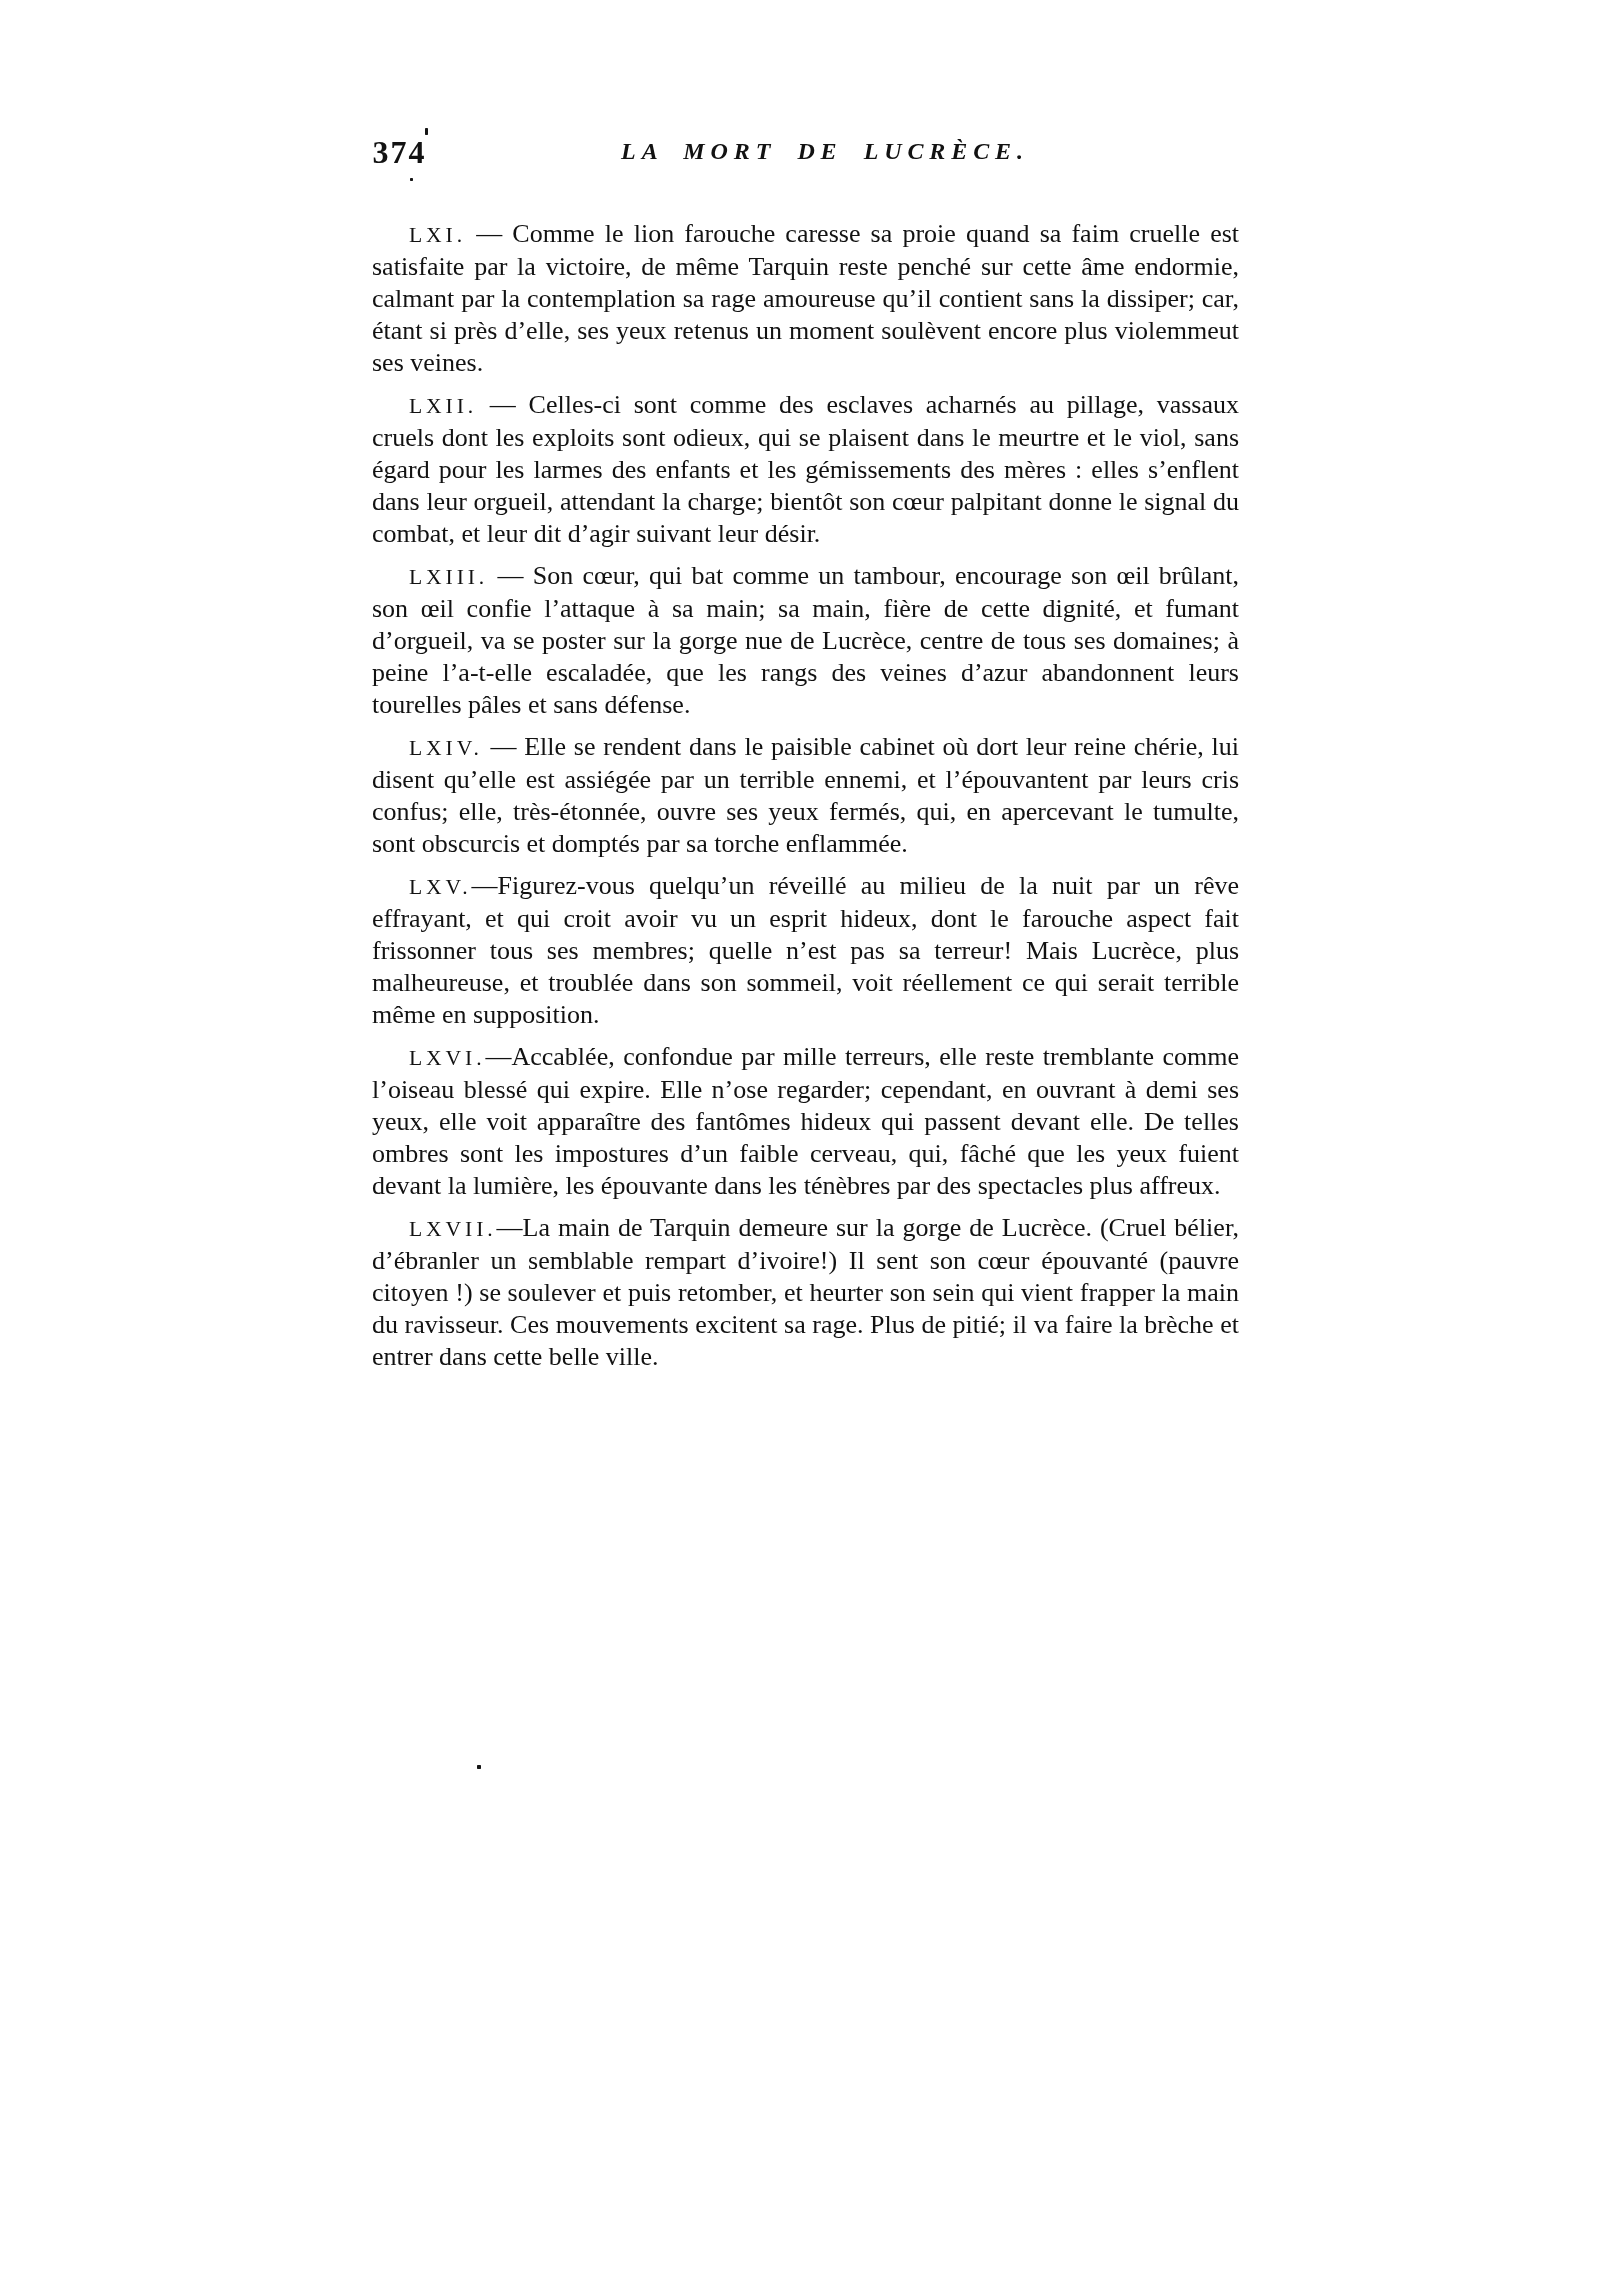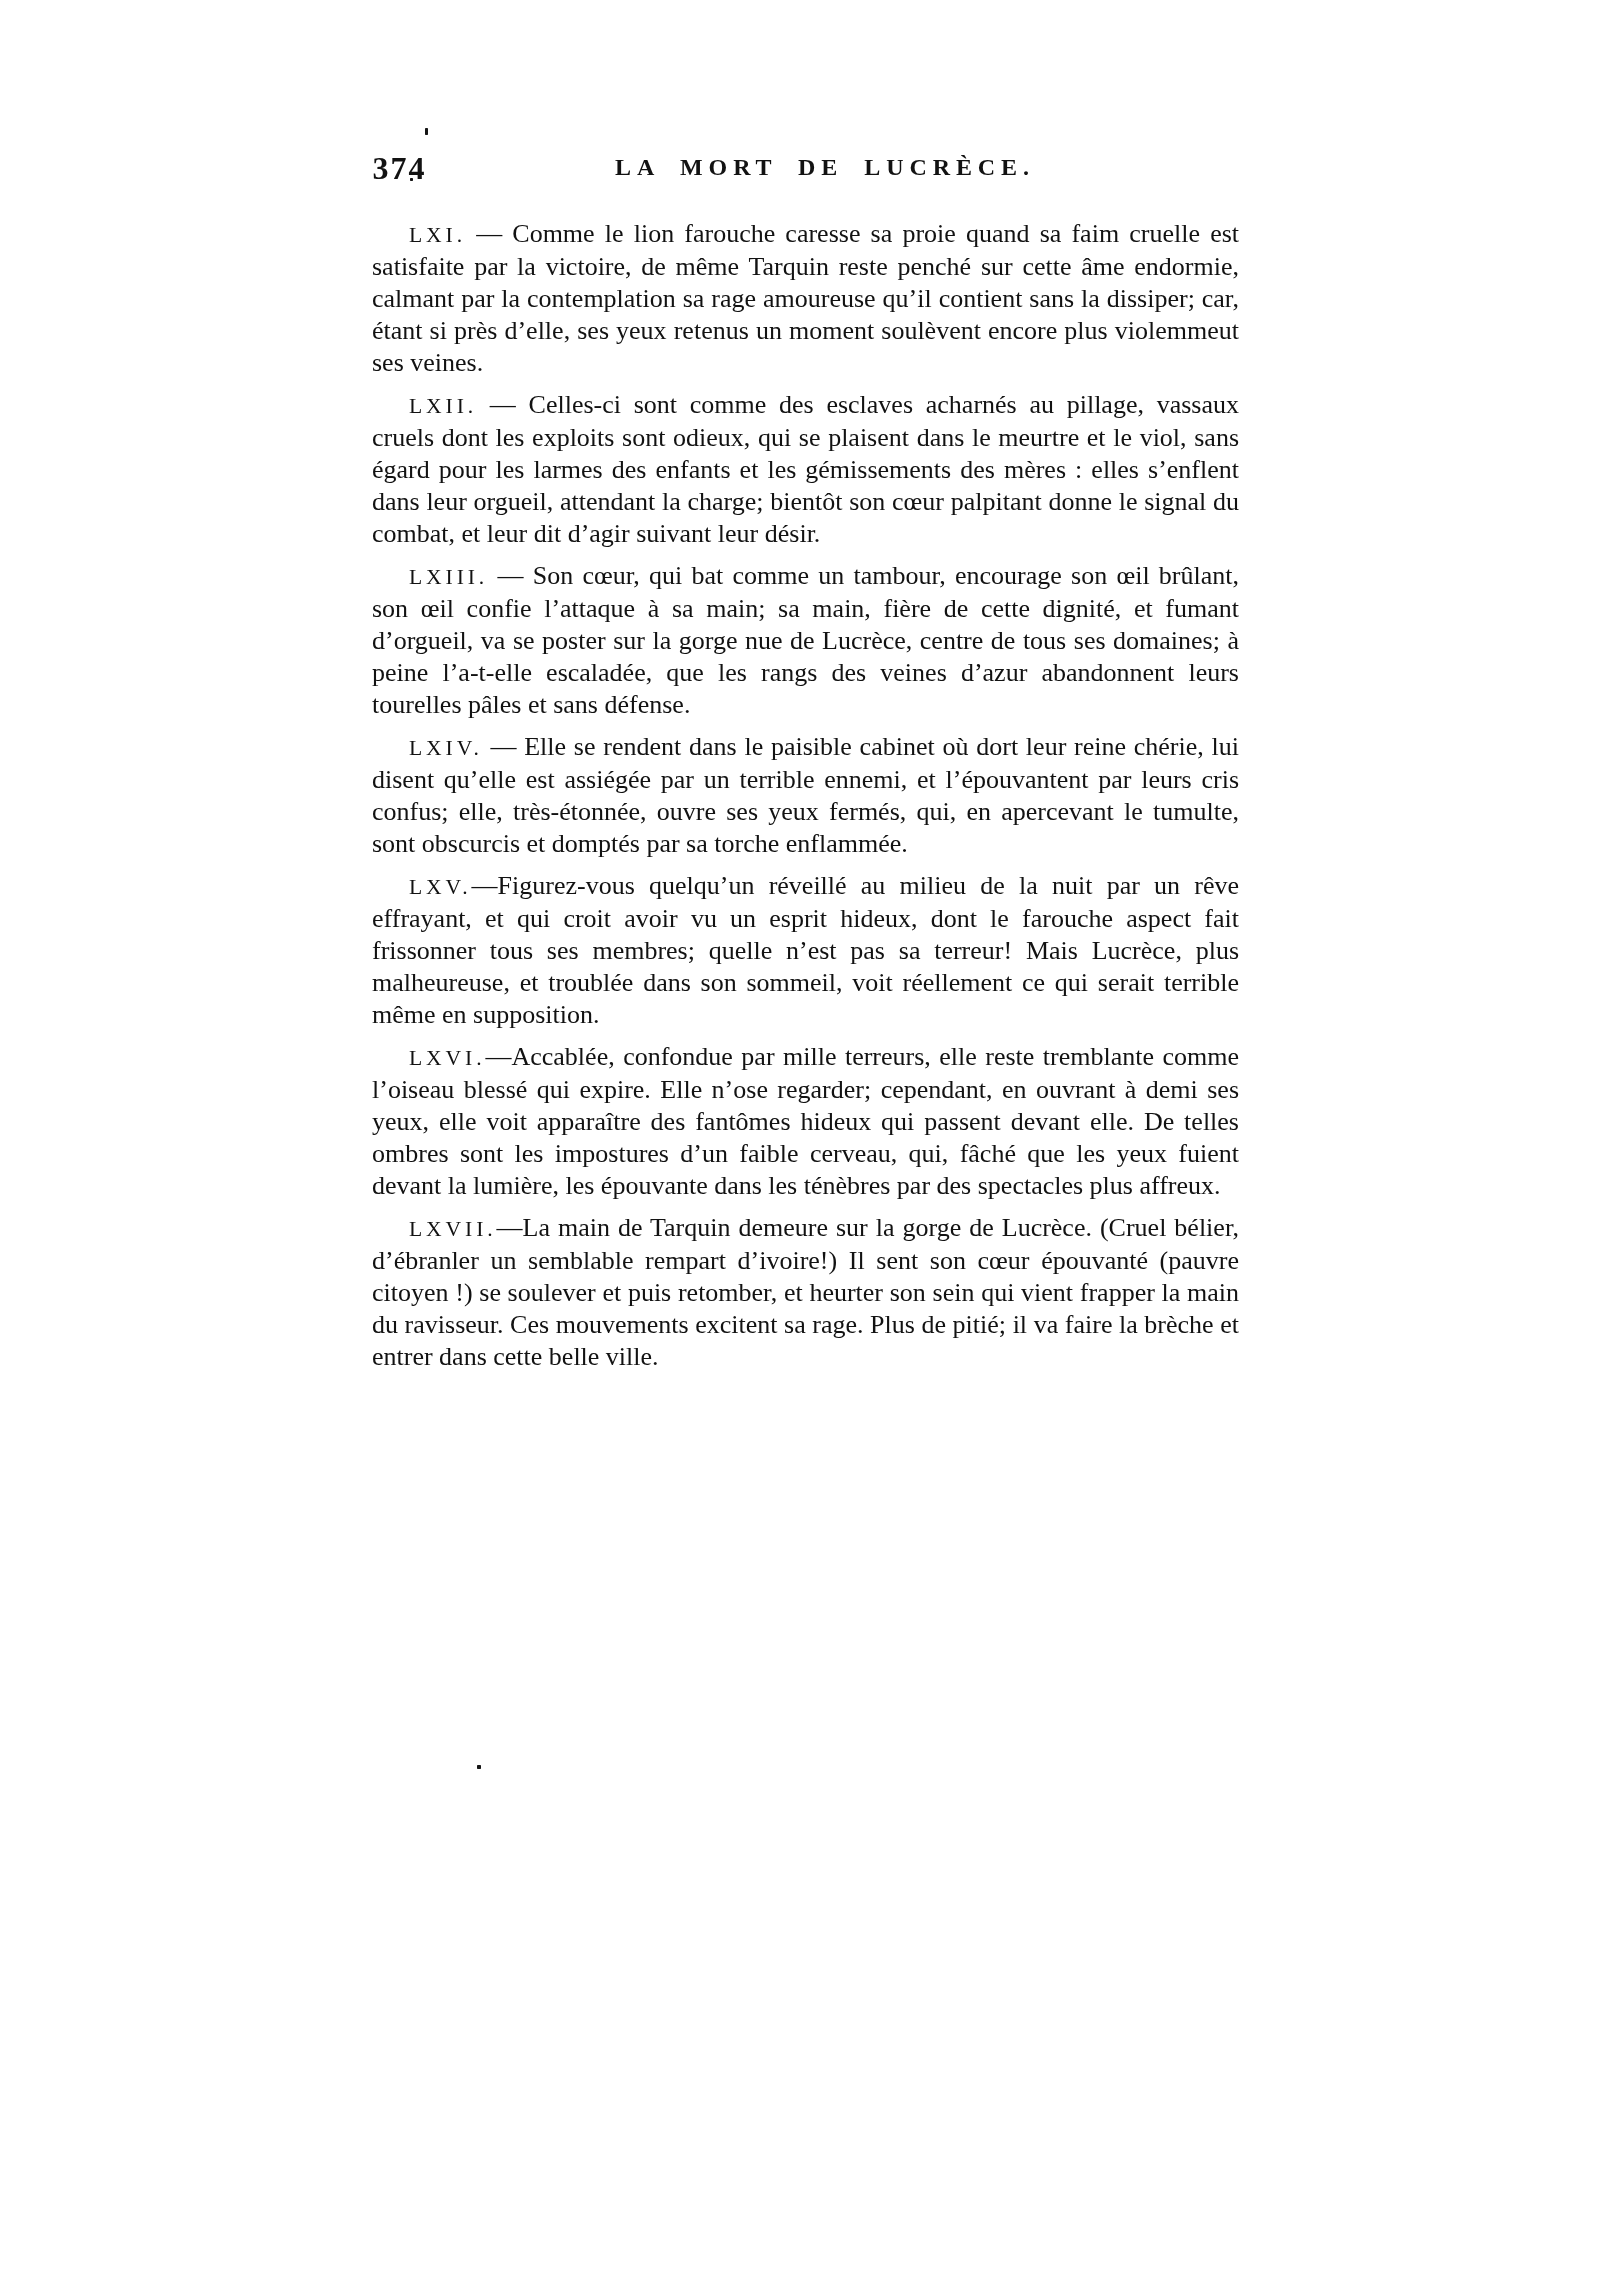--- a/index.html
+++ b/index.html
@@ -15,40 +15,40 @@
     color: #121212;
     font-family: "Liberation Serif", serif;
     overflow: hidden;
   }
   .running-head {
     position: absolute;
     top: 134px;
     left: 362px;
     width: 887px;
     height: 46px;
-    margin-top: 16px;
   }
   .page-num {
     position: absolute;
     left: 10.5px;
     top: 0;
     font-size: 32px;
     font-weight: bold;
     letter-spacing: 2px;
   }
   .running-title {
     display: block;
     text-align: center;
     padding-left: 39px;
     font-size: 24px;
     font-weight: bold;
     letter-spacing: 5.9px;
     word-spacing: 9.2px;
     margin-top: 3.9px;
     white-space: nowrap;
+    font-style: italic;
   }
   .text-block {
     position: absolute;
     top: 208px;
     left: 362px;
     width: 887px;
     font-size: 26px;
     line-height: 32px;
     text-align: justify;
   }

